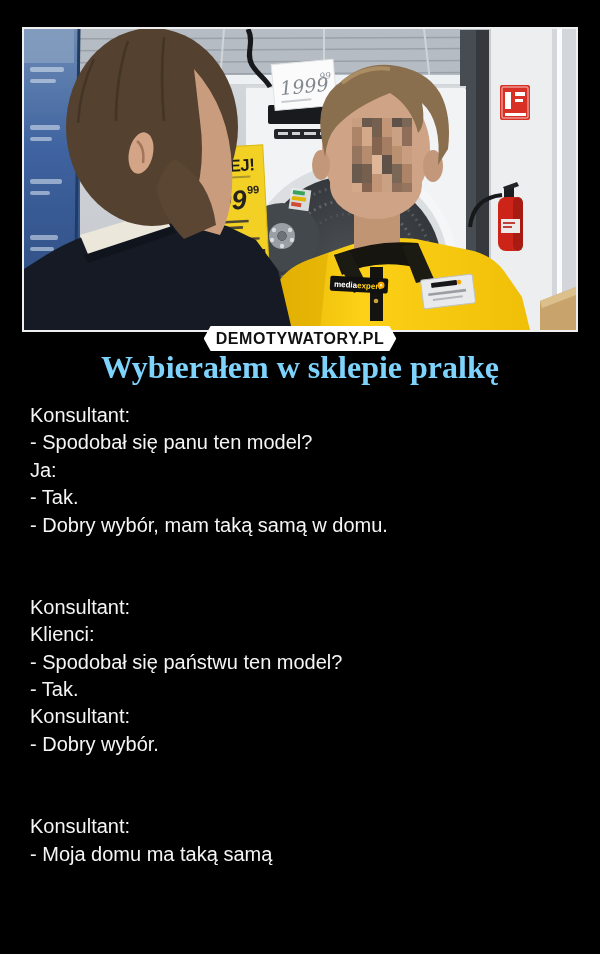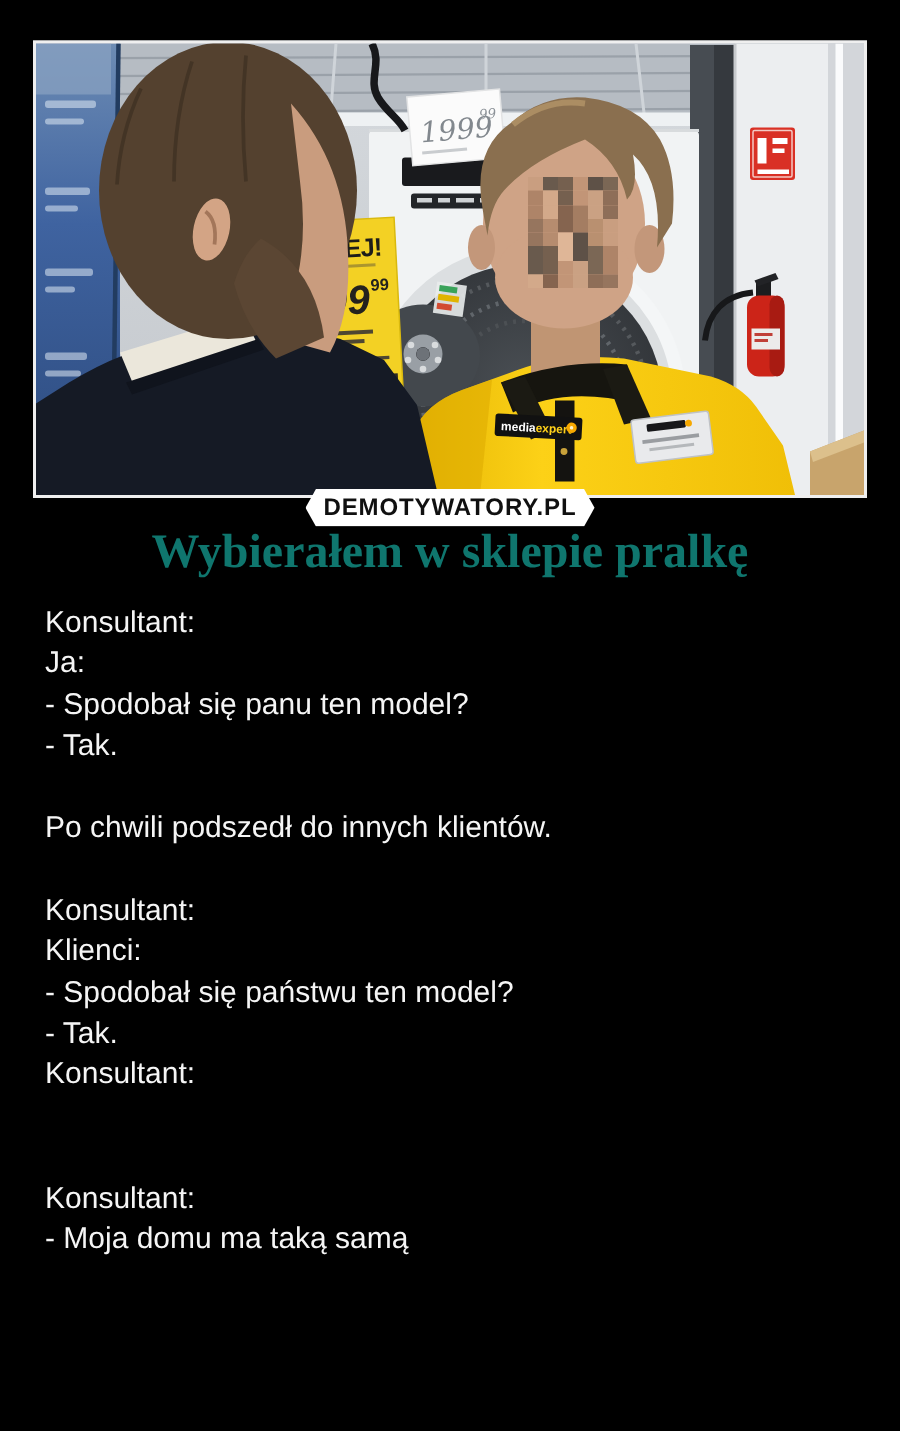--- a/index.html
+++ b/index.html
@@ -314,34 +314,35 @@
         <div style="background: rgb(202, 161, 131);"></div>
         <div style="background: rgb(142, 110, 88);"></div>
         <div style="background: rgb(150, 117, 94);"></div>
       </div>
   </div>
 
   <div class="watermark">
     <span>DEMOTYWATORY.PL</span>
   </div>
 
-  <h1 class="title" style="color: #0f766e;">Wybierałem w sklepie pralkę</h1>
+  <h1 class="title" style="color: #7dd3fc;">Wybierałem w sklepie pralkę</h1>
 
   <div class="body-text" id="meme-body">
       <div class="line">Konsultant:</div>
+      <div class="line">- Spodobał się panu ten model?</div>
       <div class="line">Ja:</div>
-      <div class="line">- Spodobał się panu ten model?</div>
       <div class="line">- Tak.</div>
+      <div class="line">- Dobry wybór, mam taką samą w domu.</div>
       <div class="line">&nbsp;</div>
-      <div class="line">Po chwili podszedł do innych klientów.</div>
       <div class="line">&nbsp;</div>
       <div class="line">Konsultant:</div>
       <div class="line">Klienci:</div>
       <div class="line">- Spodobał się państwu ten model?</div>
       <div class="line">- Tak.</div>
       <div class="line">Konsultant:</div>
+      <div class="line">- Dobry wybór.</div>
       <div class="line">&nbsp;</div>
       <div class="line">&nbsp;</div>
       <div class="line">Konsultant:</div>
       <div class="line">- Moja domu ma taką samą</div>
     </div>
 
 </div>
 
 </body></html>

